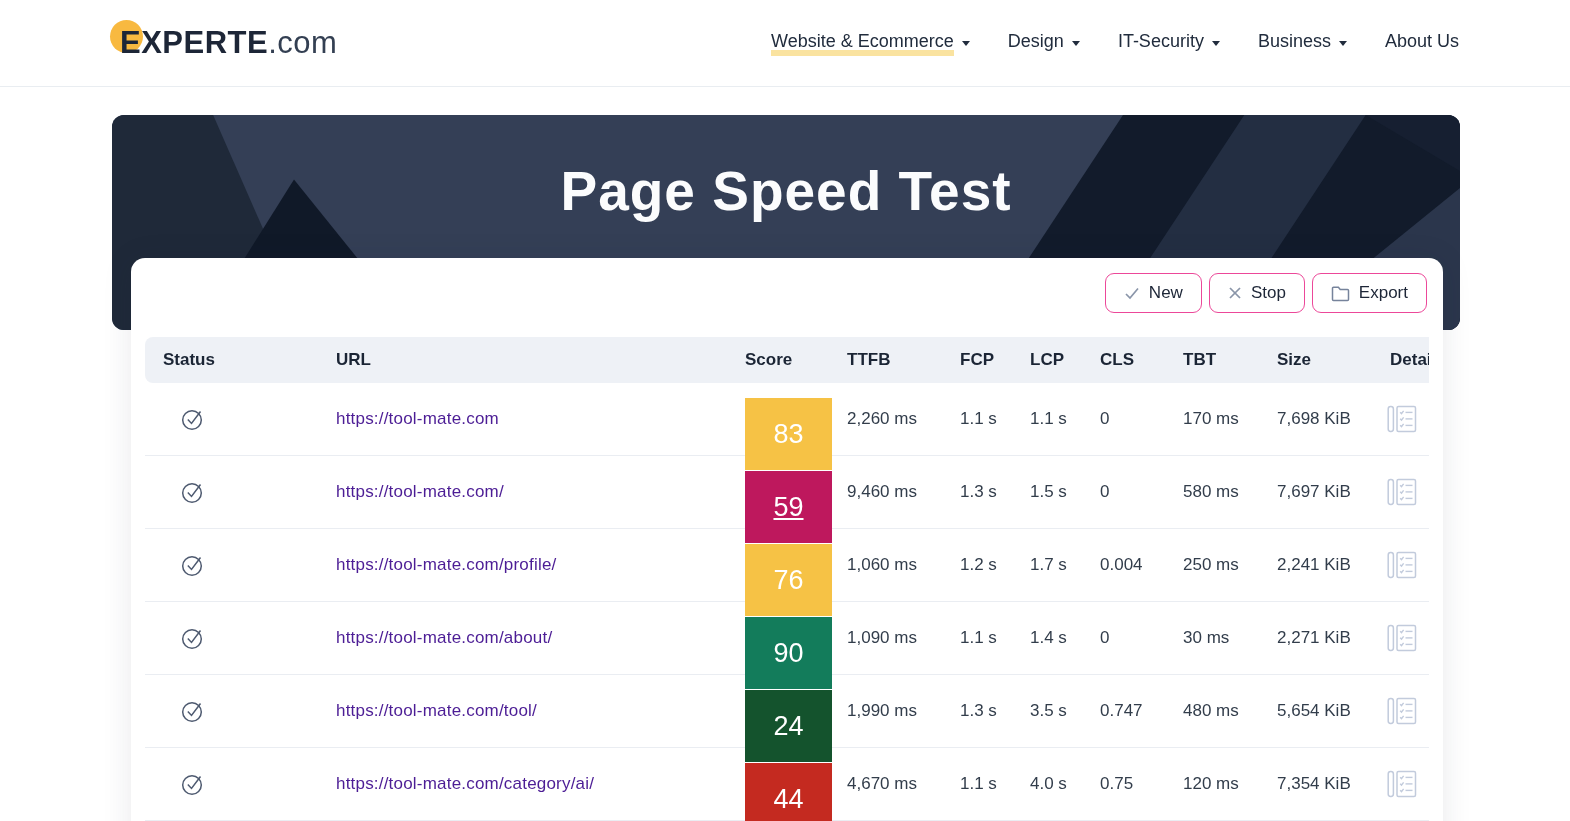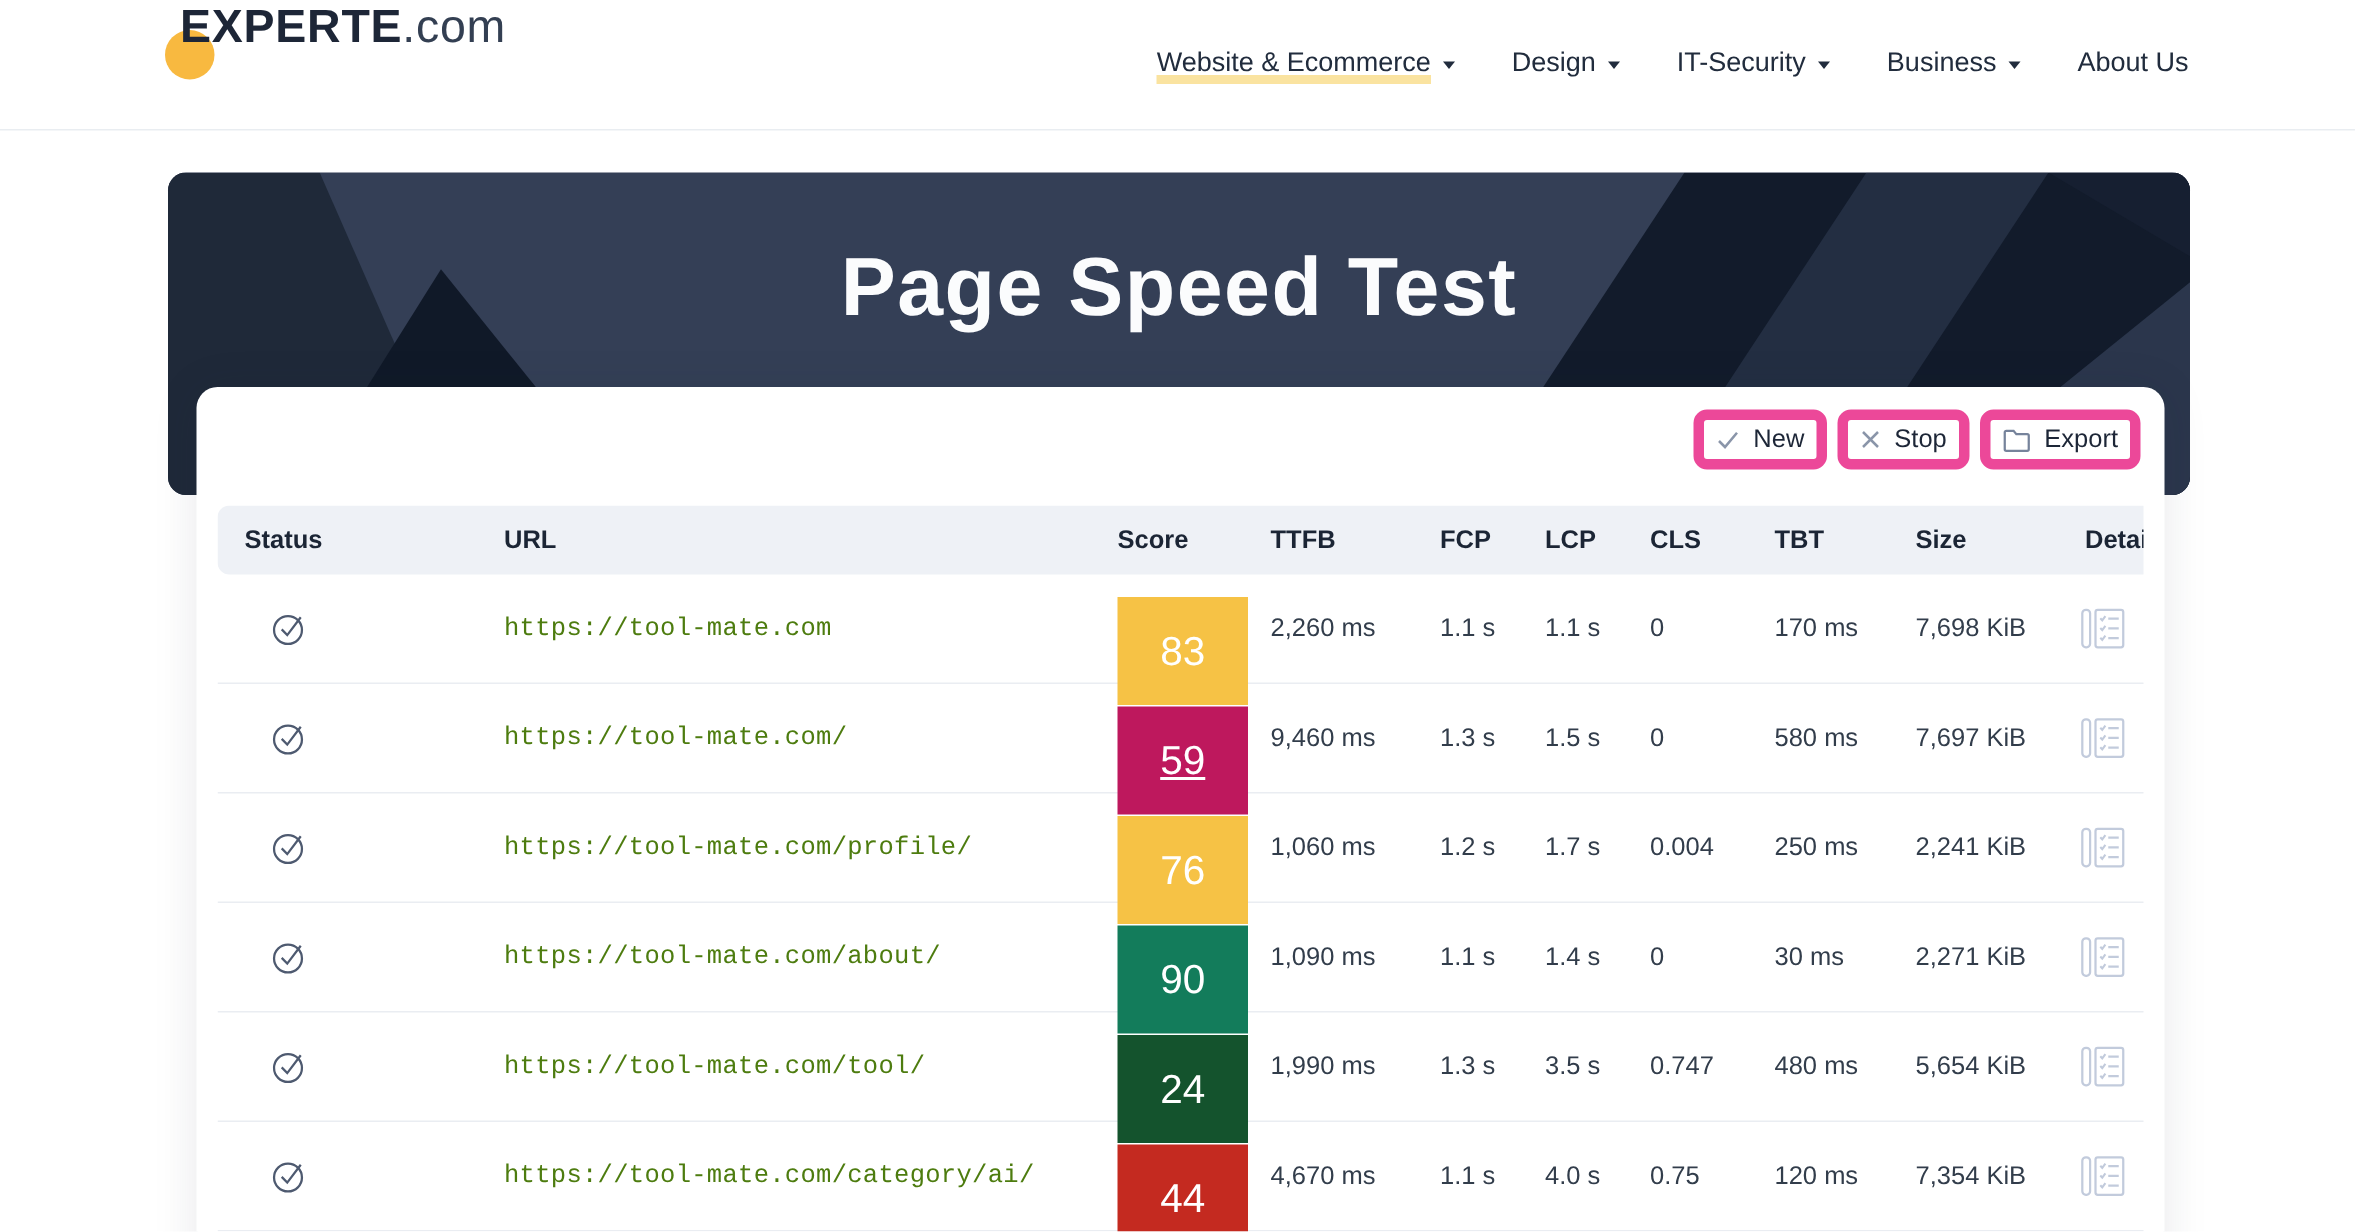--- a/index.html
+++ b/index.html
@@ -13,21 +13,21 @@
   }
 
   
   .topbar {
     height: 87px; width: 100%;
     display: flex; align-items: center; justify-content: space-between;
     padding: 0 111px 0 110px;
     border-bottom: 1px solid #E9EDF1;
     background: #fff;
   }
-  .logo { position: relative; display: flex; align-items: flex-start; height: 87px; cursor: pointer; }
+  .logo { position: relative; display: flex; align-items: center; height: 87px; cursor: pointer; }
   .logo-dot {
     position: absolute; left: 0; top: 20px;
     width: 33px; height: 33px; border-radius: 50%;
     background: #F8B940;
   }
   .logo-text { position: relative; z-index: 1; padding-left: 10px; font-size: 31px; letter-spacing: .5px; }
   .logo-bold { font-weight: 700; color: #1D2637; }
   .logo-suffix { font-weight: 400; color: #333F52; }
 
   .nav { display: flex; align-items: flex-start; gap: 38px; }
@@ -77,22 +77,22 @@
     width: 1312px; height: 620px;
     background: #ffffff; border-radius: 14px;
     box-shadow: 0 2px 30px rgba(25, 35, 55, 0.10);
   }
   .toolbar {
     display: flex; justify-content: flex-end; align-items: center;
     gap: 7px; padding: 15px 16px 0 0;
   }
   .btn {
     display: flex; align-items: center; gap: 9px;
-    height: 40px; padding: 0 8px;
-    background: #fff; border: 7px solid #ec4899; border-radius: 9px;
+    height: 40px; padding: 0 18px;
+    background: #fff; border: 1px solid #ec4899; border-radius: 9px;
     font-family: inherit; font-size: 17px; color: #1D2637;
     cursor: pointer;
   }
   .btn svg { display: block; }
 
   
   .table-clip { margin: 24px 14px 0 14px; width: 1284px; overflow: hidden; }
   .grid {
     display: grid;
     grid-template-columns: 175px 425px 87px 113px 70px 70px 83px 94px 113px 100px;
@@ -102,21 +102,21 @@
     height: 46px; background: #EEF1F6; border-radius: 8px;
     font-weight: 700; font-size: 17px; color: #1B2535;
   }
   .th { padding-left: 15px; }
   .th-status { padding-left: 18px; }
   .th-url { padding-left: 16px; }
   .th-score { padding-left: 0; text-align: left; }
   .row { height: 73px; border-bottom: 1px solid #EAEDF2; font-size: 17px; color: #323D4B; }
   .cell { padding-left: 15px; white-space: nowrap; }
   .cell-status { padding-left: 35px; height: 100%; display: flex; align-items: center; }
-  .cell-url { padding-left: 16px; color: #4d7c0f; letter-spacing: .2px; font-family: Liberation Mono, monospace; }
+  .cell-url { padding-left: 16px; color: #4c1d95; letter-spacing: .2px; }
   .cell-score { padding-left: 0; height: 100%; }
   .score-badge {
     width: 87px; height: 100%;
     display: flex; align-items: center; justify-content: center;
     color: #ffffff; font-size: 27px; font-weight: 500; margin-top: 15px;
   }
   .cell-details { padding-left: 12px; height: 100%; display: flex; align-items: center; cursor: pointer; }
 </style>
 </head>
 <body>

